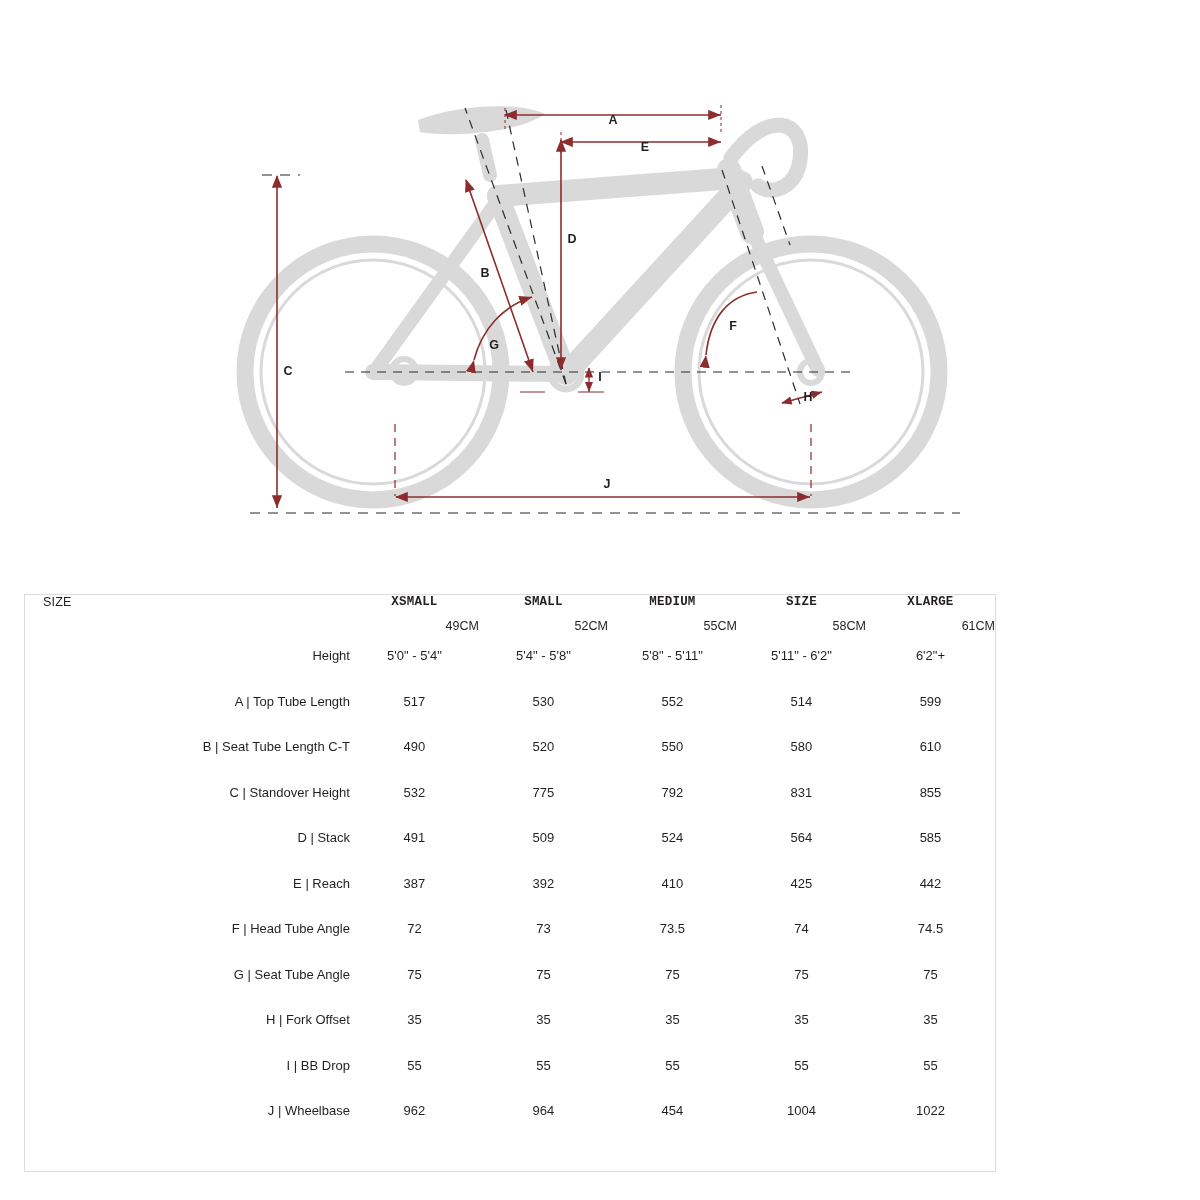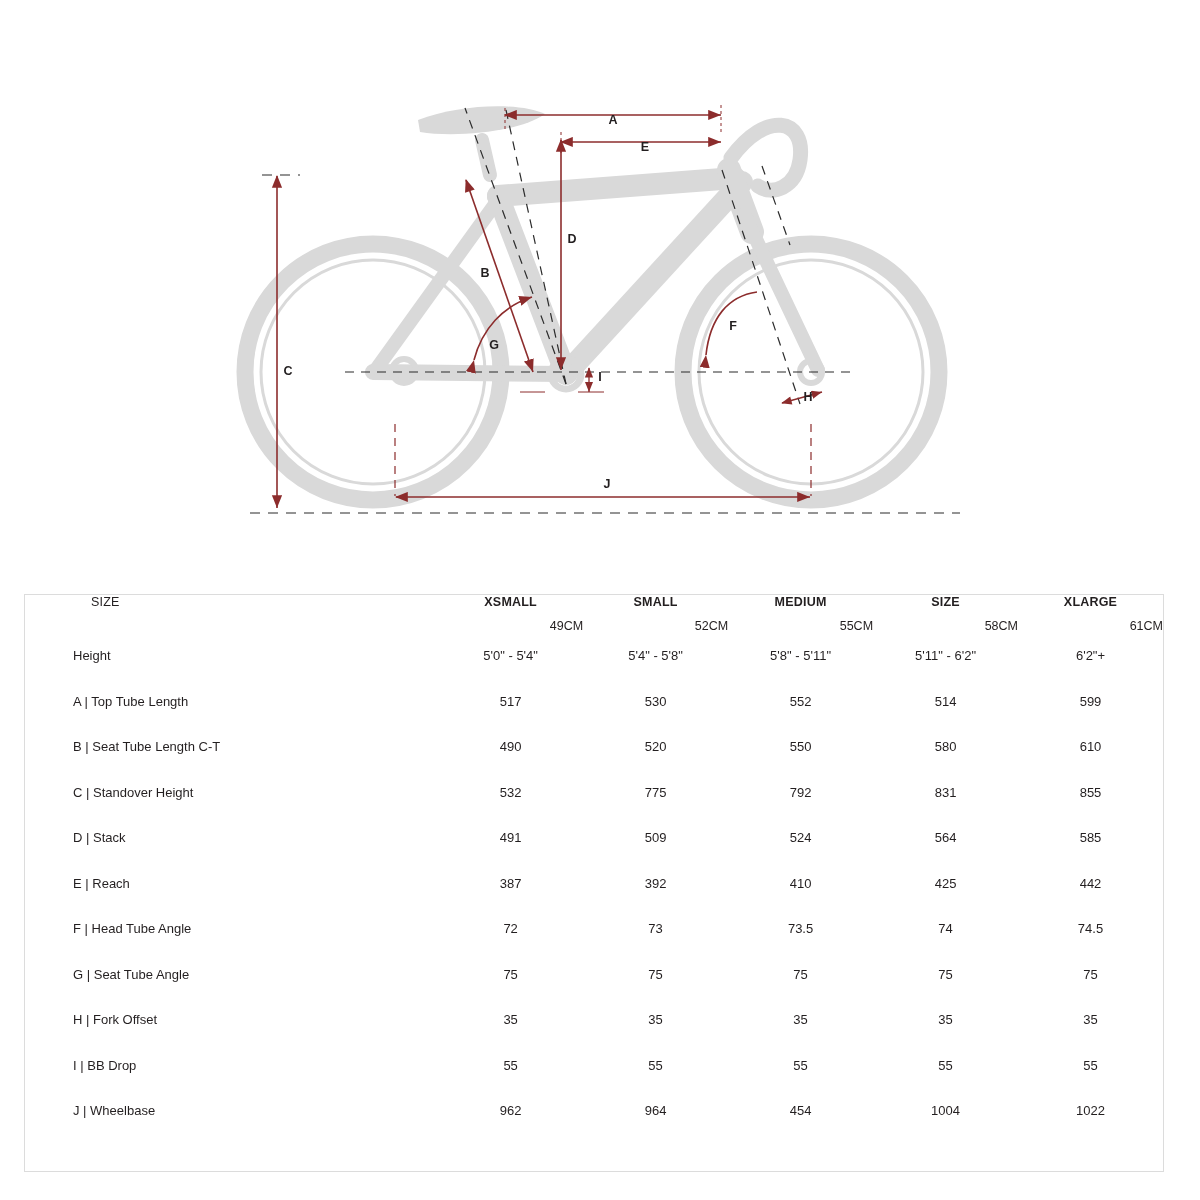--- a/index.html
+++ b/index.html
@@ -37,25 +37,24 @@
     font-size: 12.5px;
     font-weight: bold;
     fill: #231f20;
   }
 
   
   #geo-table-wrap {
     position: absolute;
     left: 24px;
     top: 594px;
-    width: 1140px;
+    width: 972px;
     height: 578px;
     border: 1px solid #dcdcdc;
     background: #fff;
-    padding-left: 48px;
   }
   table#geo-table {
     width: 100%;
     border-collapse: collapse;
     font-size: 13px;
   }
   table#geo-table th,
   table#geo-table td {
     padding: 0;
     font-weight: normal;
@@ -75,32 +74,33 @@
   }
   .th-col {
     text-align: center;
     font-size: 12.5px;
   }
   .th-col .size-name {
     display: block;
     font-weight: bold;
     letter-spacing: 0.2px;
     margin-bottom: 10px;
+    font-family: Liberation Mono, monospace;
   }
   .th-col .size-cm {
     display: block;
     font-weight: normal;
     text-align: right;
   }
   tbody td {
     height: 45.5px;
     font-size: 13px;
   }
   tbody td.row-label {
-    text-align: left;
+    text-align: right;
     padding-left: 18px;
     white-space: nowrap;
   }
   tbody td.val {
     text-align: center;
   }
   colgroup col.c-label { width: 33.5%; }
   colgroup col.c-val   { width: 13.3%; }
 </style>
 </head>

